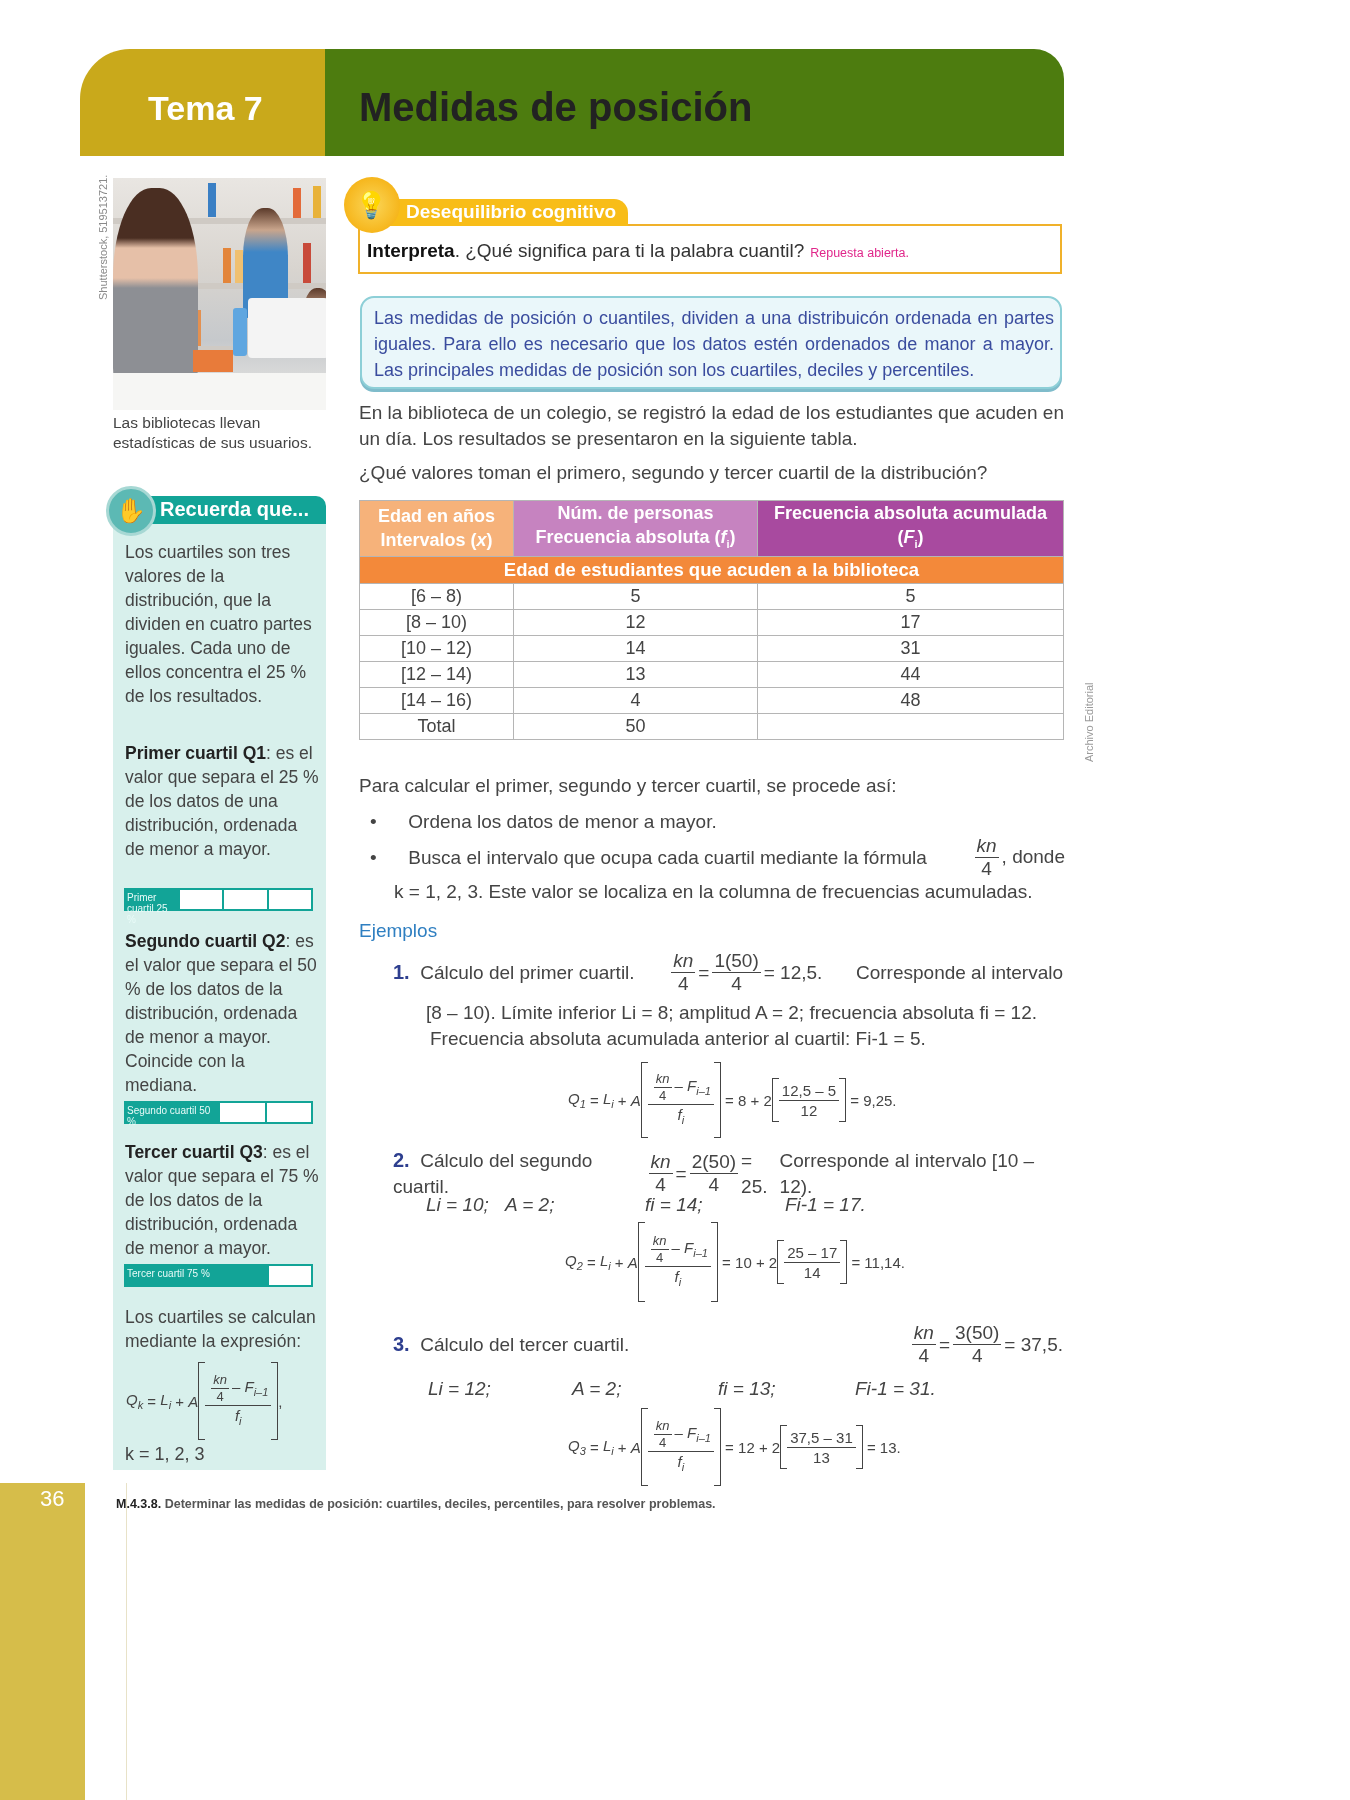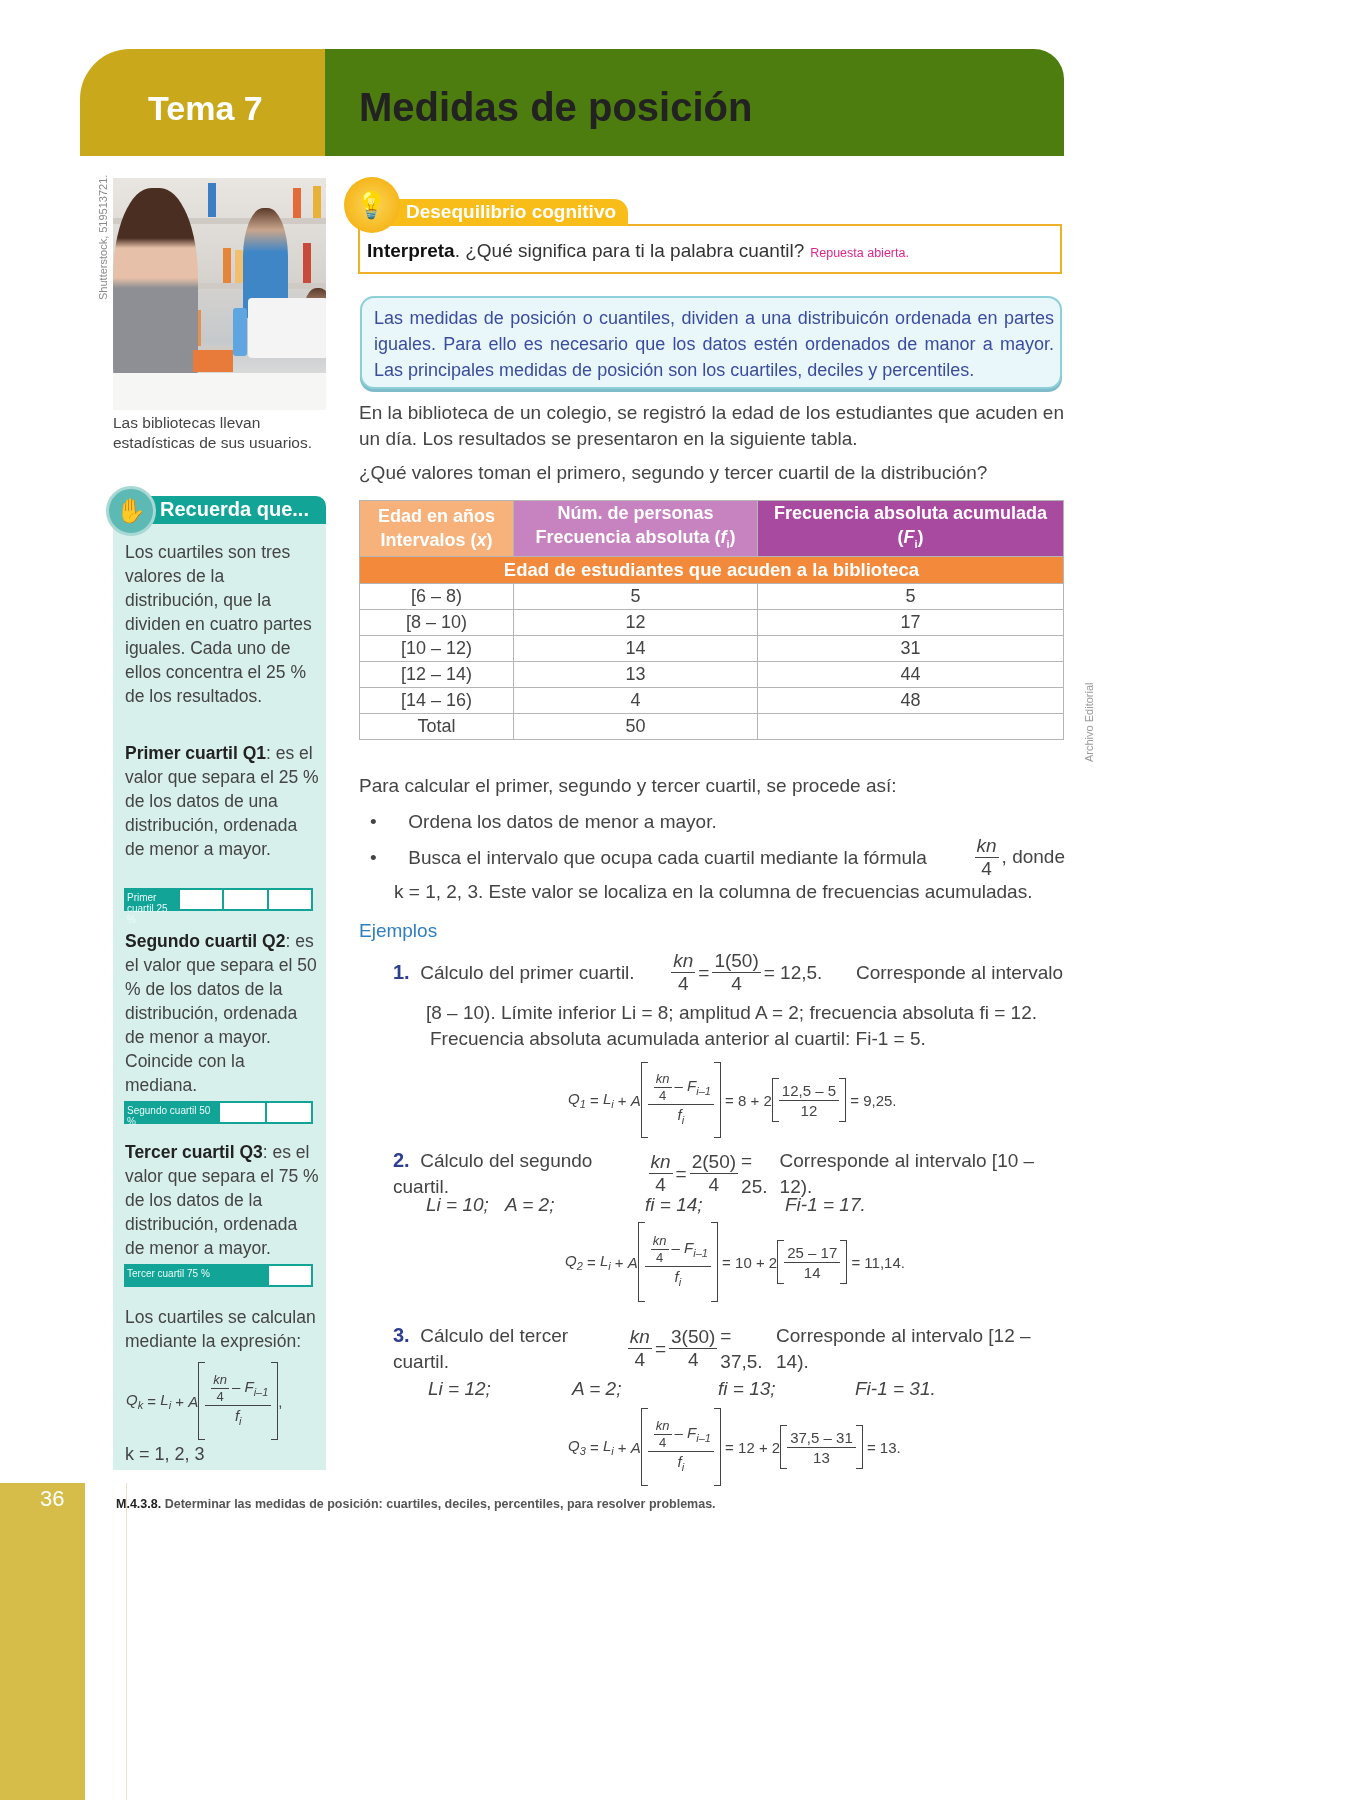--- a/index.html
+++ b/index.html
@@ -298,21 +298,20 @@
 
 <div class="abs body-text" style="top:1322px;left:393px;width:670px;display:flex;align-items:center;justify-content:space-between">
   <span><span class="num">3.</span>&nbsp;&nbsp;<span>Cálculo del tercer cuartil.</span></span>
   <span style="display:flex;align-items:center"><span class="frac">
         <span class="top it">kn</span>
         <span>4</span>
       </span>=<span class="frac">
         <span class="top">3(50)</span>
         <span>4</span>
       </span><span>= 37,5.</span></span>
-  <span>Corresponde al intervalo [12 – 14).</span>
 </div>
 <div class="abs body-text it" style="top:1376px;left:428px;width:140px">Li = 12;</div>
 <div class="abs body-text it" style="top:1376px;left:572px;width:100px">A = 2;</div>
 <div class="abs body-text it" style="top:1376px;left:718px;width:100px">fi = 13;</div>
 <div class="abs body-text it" style="top:1376px;left:855px;width:120px">Fi-1 = 31.</div>
 <div class="abs formula" style="left:568px;top:1408px">
   <span class="it">Q<sub>3</sub></span>&nbsp;= <span class="it">&nbsp;L<sub>i</sub></span>&nbsp;+&nbsp;<span class="it">A</span>
   <span class="bracket" style="height:78px">
       <span class="ff">
         <span class="t"><span class="frac" style="line-height:16px;font-size:13px">

